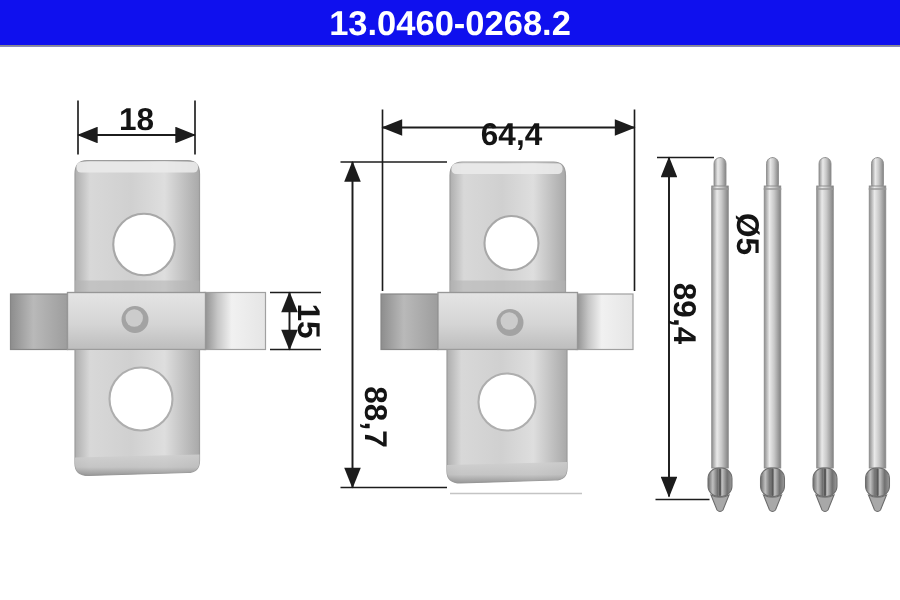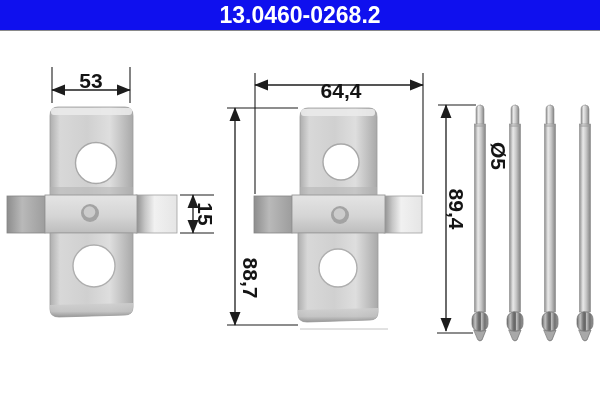--- a/index.html
+++ b/index.html
@@ -155,20 +155,20 @@
       <line x1="227" y1="325" x2="298" y2="325" stroke-width="1.1"></line>
       <line x1="300" y1="329" x2="388" y2="329" stroke="#c4c4c4" stroke-width="1"></line>
       <line x1="235" y1="108" x2="235" y2="325" stroke-width="1.3" marker-start="url(#arr)" marker-end="url(#arr)"></line>
 
       <line x1="438" y1="105" x2="476" y2="105" stroke-width="1.1"></line>
       <line x1="437" y1="333" x2="473" y2="333" stroke-width="1.1"></line>
       <line x1="446" y1="105" x2="446" y2="331" stroke-width="1.3" marker-start="url(#arr)" marker-end="url(#arr)"></line>
     </g>
   </svg>
 
-  <span class="dim" style="left:91px;top:80px;">53</span>
+  <span class="dim" style="left:91px;top:80px;">18</span>
   <span class="dim" style="left:341px;top:90px;">64,4</span>
   <span class="dim rot" style="left:205px;top:214px;">15</span>
   <span class="dim rot" style="left:250px;top:278px;">88,7</span>
   <span class="dim rot" style="left:498px;top:156px;">Ø5</span>
   <span class="dim rot" style="left:456px;top:209px;">89,4</span>
 
 </div>
 
 </body></html>

